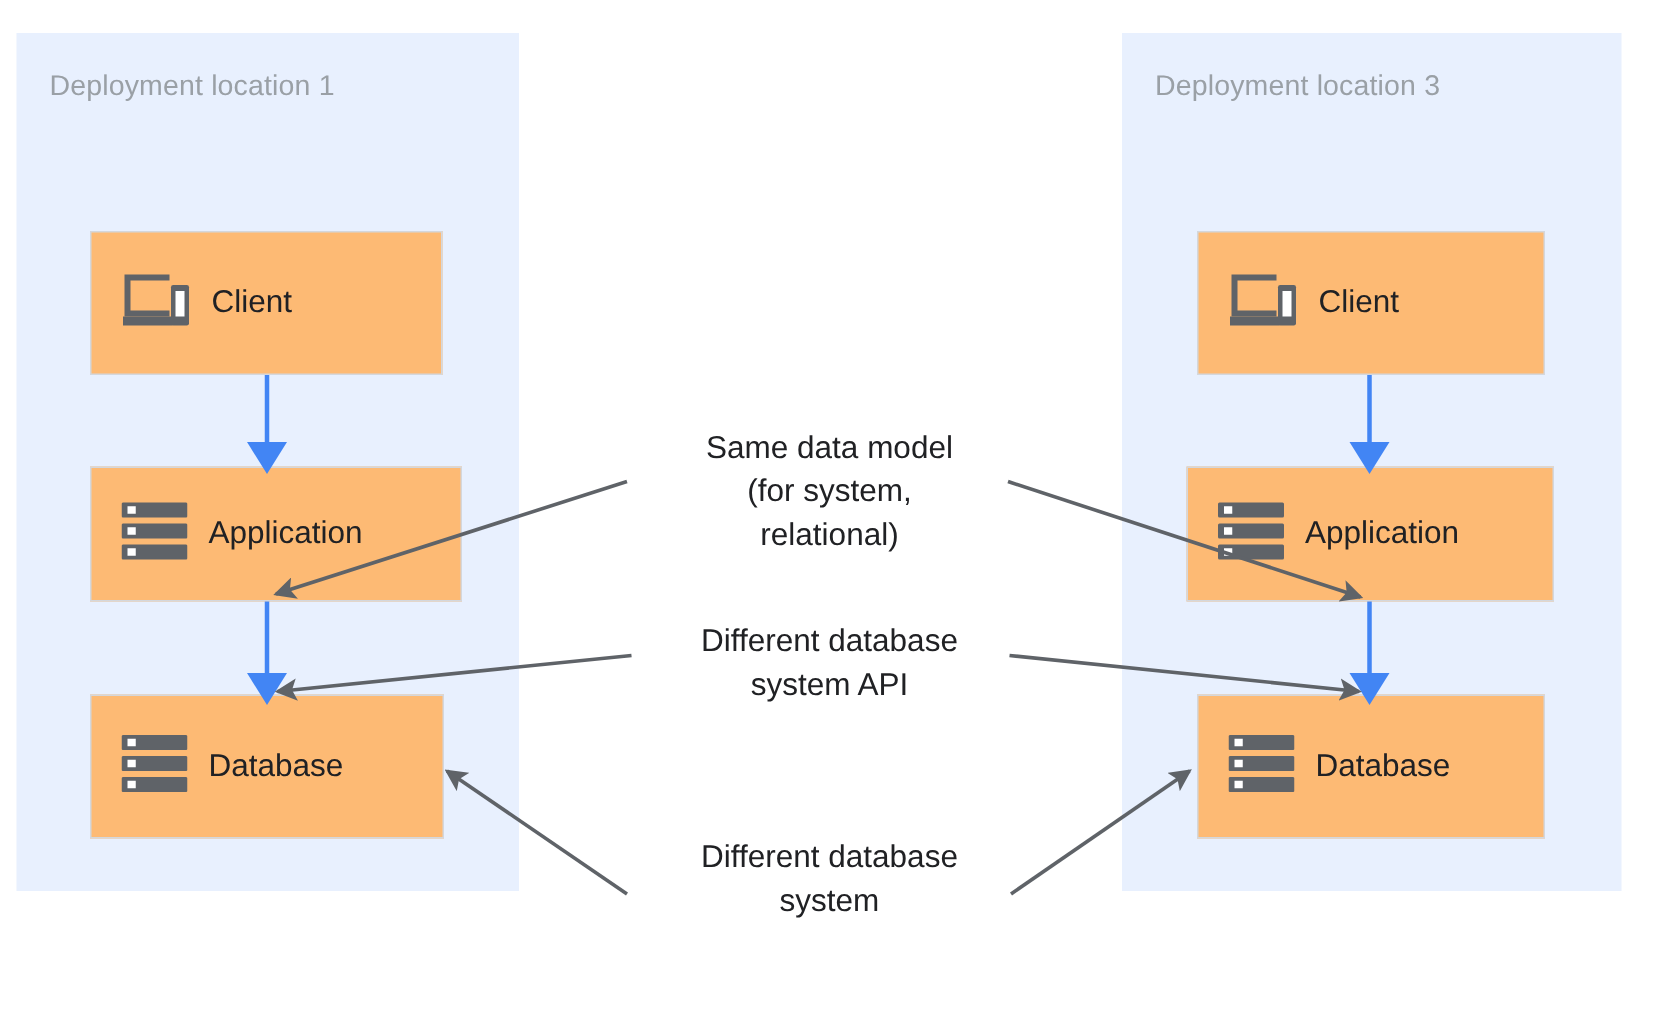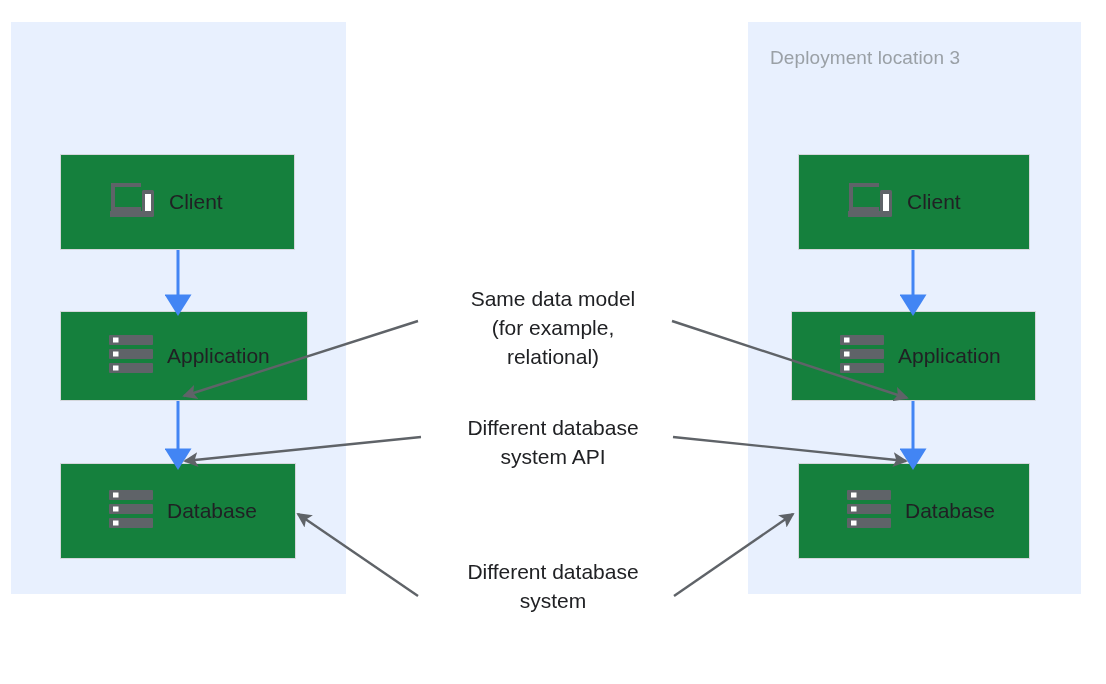--- a/index.html
+++ b/index.html
@@ -26,27 +26,26 @@
   }
   .zone-label {
     position: absolute;
     font-size: 19px;
     color: #9aa0a6;
     letter-spacing: 0.1px;
     white-space: nowrap;
   }
   .node {
     position: absolute;
-    background: #15803d;
+    background: #fdba74;
     border: 1px solid #d4d7dc;
     box-sizing: border-box;
     display: flex;
     align-items: center;
     z-index: 5;
-    padding-left: 28px;
   }
   .node .node-icon {
     flex: 0 0 auto;
     margin-left: 20px;
     margin-right: 14px;
     display: block;
   }
   .node .node-label {
     font-size: 21px;
     color: #202124;
@@ -71,20 +70,21 @@
     z-index: 8;
     white-space: pre-line;
   }
 </style>
 </head>
 <body>
 
 <div id="diagram">
 
   <div class="zone" style="left:11px; top:22px; width:335px; height:572px;"></div>
+  <div class="zone-label" style="left:33px; top:47px;">Deployment location 1</div>
 
   <div class="zone" style="left:748px; top:22px; width:333px; height:572px;"></div>
   <div class="zone-label" style="left:770px; top:47px;">Deployment location 3</div>
 
   <svg class="overlay flow" viewBox="0 0 1106 684">
     <defs>
       <marker id="blue-head" markerWidth="9" markerHeight="9" refX="1.2" refY="4.5" orient="auto" markerUnits="strokeWidth">
         <path d="M0,0 L0,9 L7.2,4.5 z" fill="#4285f4"></path>
       </marker>
       <marker id="gray-head" markerWidth="6.2" markerHeight="6.2" refX="5.4" refY="3.1" orient="auto" markerUnits="strokeWidth">
@@ -187,21 +187,21 @@
         <rect x="0" y="29" width="44" height="10" rx="1" fill="#5f6368"></rect>
         <rect x="4" y="3.5" width="5.5" height="5" fill="#ffffff"></rect>
         <rect x="4" y="17.5" width="5.5" height="5" fill="#ffffff"></rect>
         <rect x="4" y="31.5" width="5.5" height="5" fill="#ffffff"></rect>
       </svg>
     </span>
     <span class="node-label">Database</span>
   </div>
 
   <div class="annotation" style="left:428px; top:284px; width:250px;">Same data model
-(for example,
+(for system,
 relational)</div>
 
   <div class="annotation" style="left:428px; top:413px; width:250px;">Different database
 system API</div>
 
   <div class="annotation" style="left:428px; top:557px; width:250px;">Different database
 system</div>
 
 </div>
 

